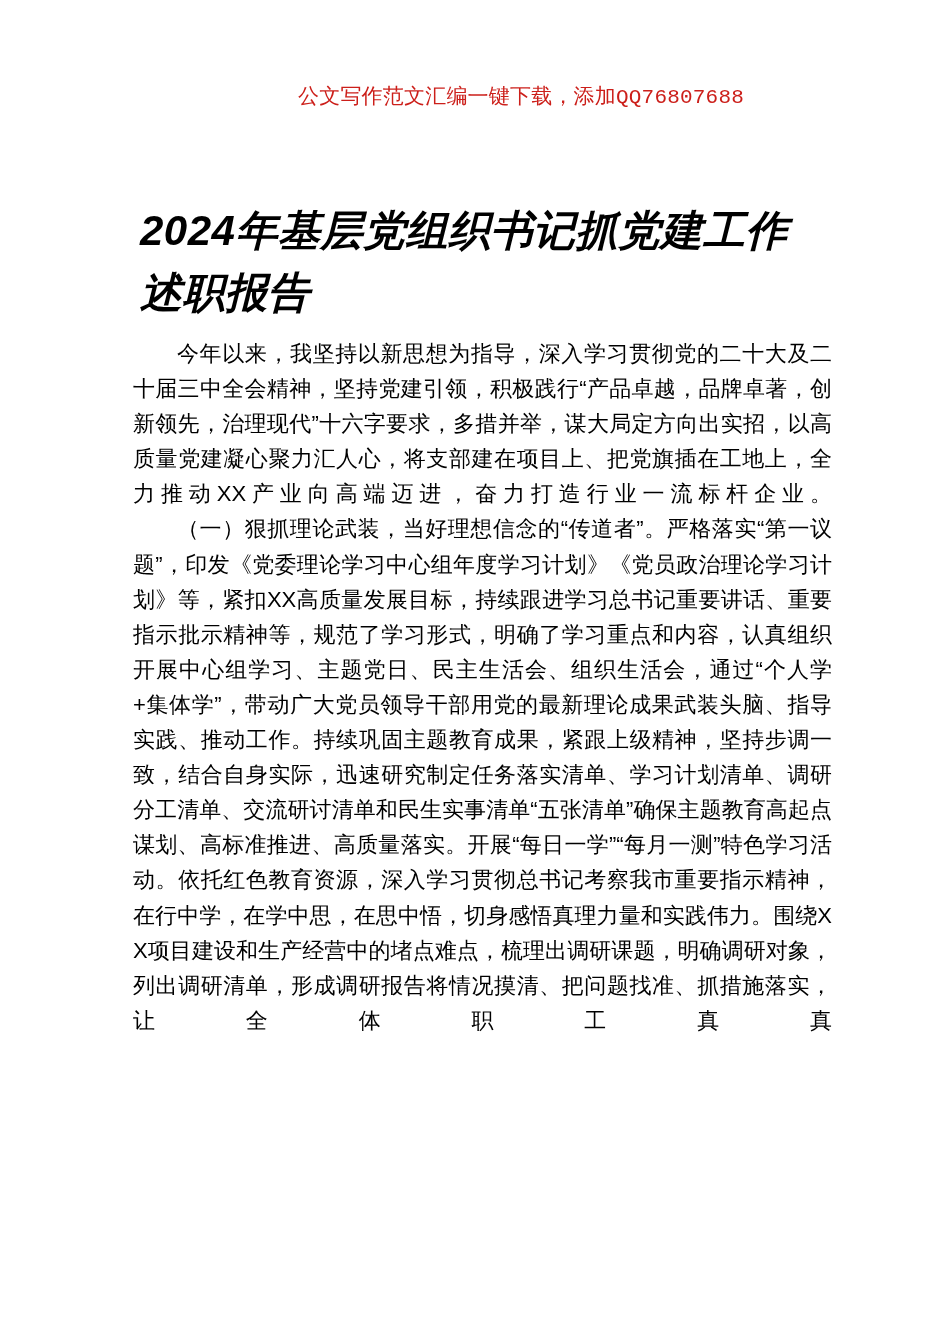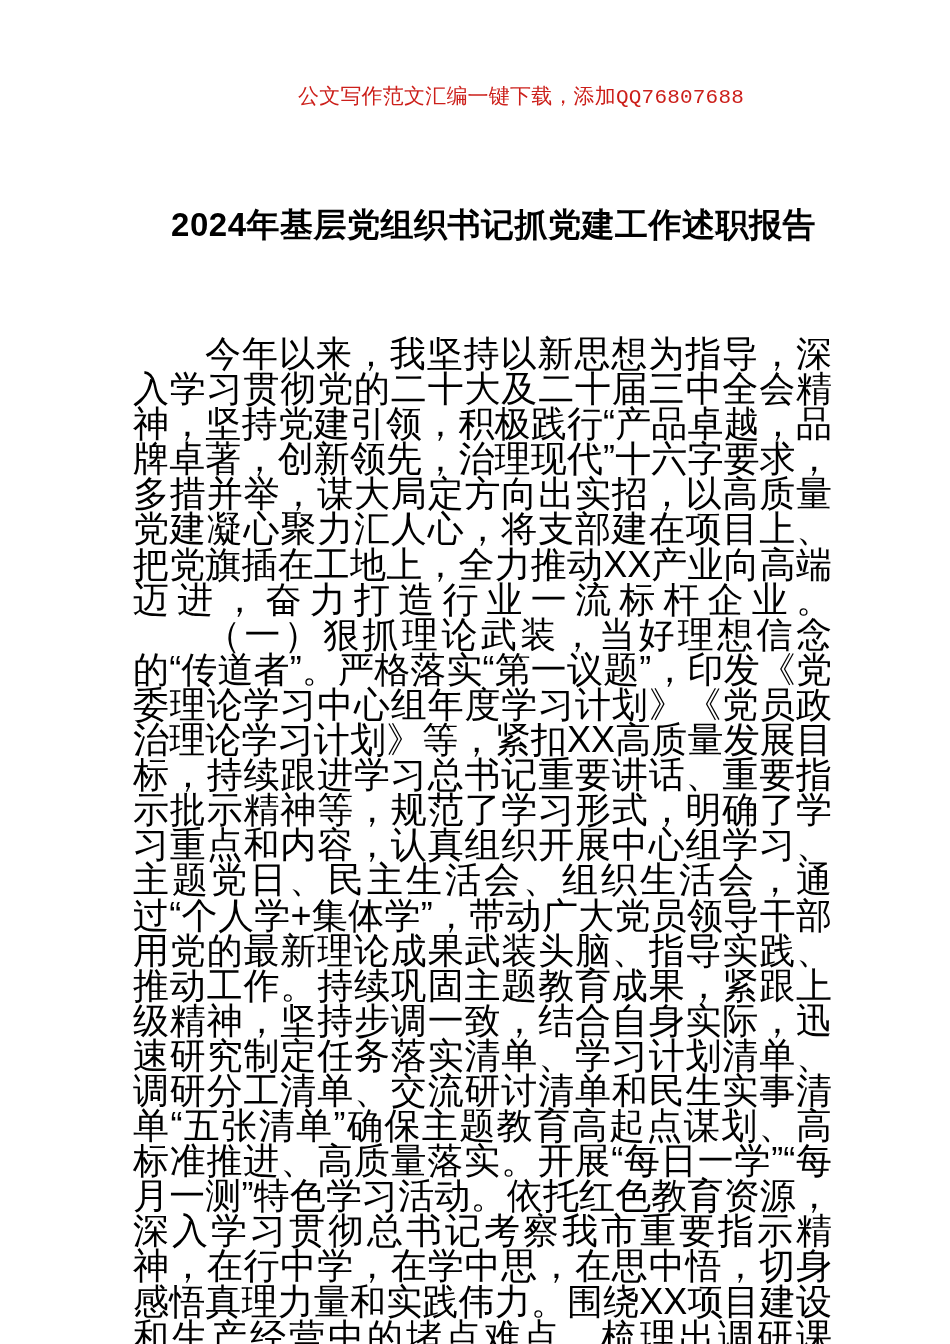--- a/index.html
+++ b/index.html
@@ -41,38 +41,39 @@
     font-family: Liberation Mono, monospace;
     padding-left: 46px;
   }
 
   
   .doc-title {
     position: absolute;
     left: 140px;
     top: 172px;
     width: 676px;
-    text-align: right;
-    font-size: 33px;
+    text-align: left;
+    font-size: 42px;
     line-height: 62px;
     font-weight: 700;
     letter-spacing: 0.5px;
     font-family: "Liberation Sans", "DejaVu Sans", sans-serif;
+    font-style: italic;
   }
 
   
   .body-block {
     position: absolute;
     left: 133px;
     top: 336px;
     width: 699px;
   }
 
   .para {
-    font-size: 36px;
+    font-size: 22px;
     line-height: 35.1px;
     text-align: justify;
     text-justify: inter-ideograph;
     text-align-last: left;
     letter-spacing: 0px;
     margin: 0;
     word-break: break-all;
     font-family: "Liberation Sans", "DejaVu Sans", sans-serif;
   }
   .para.indent {

